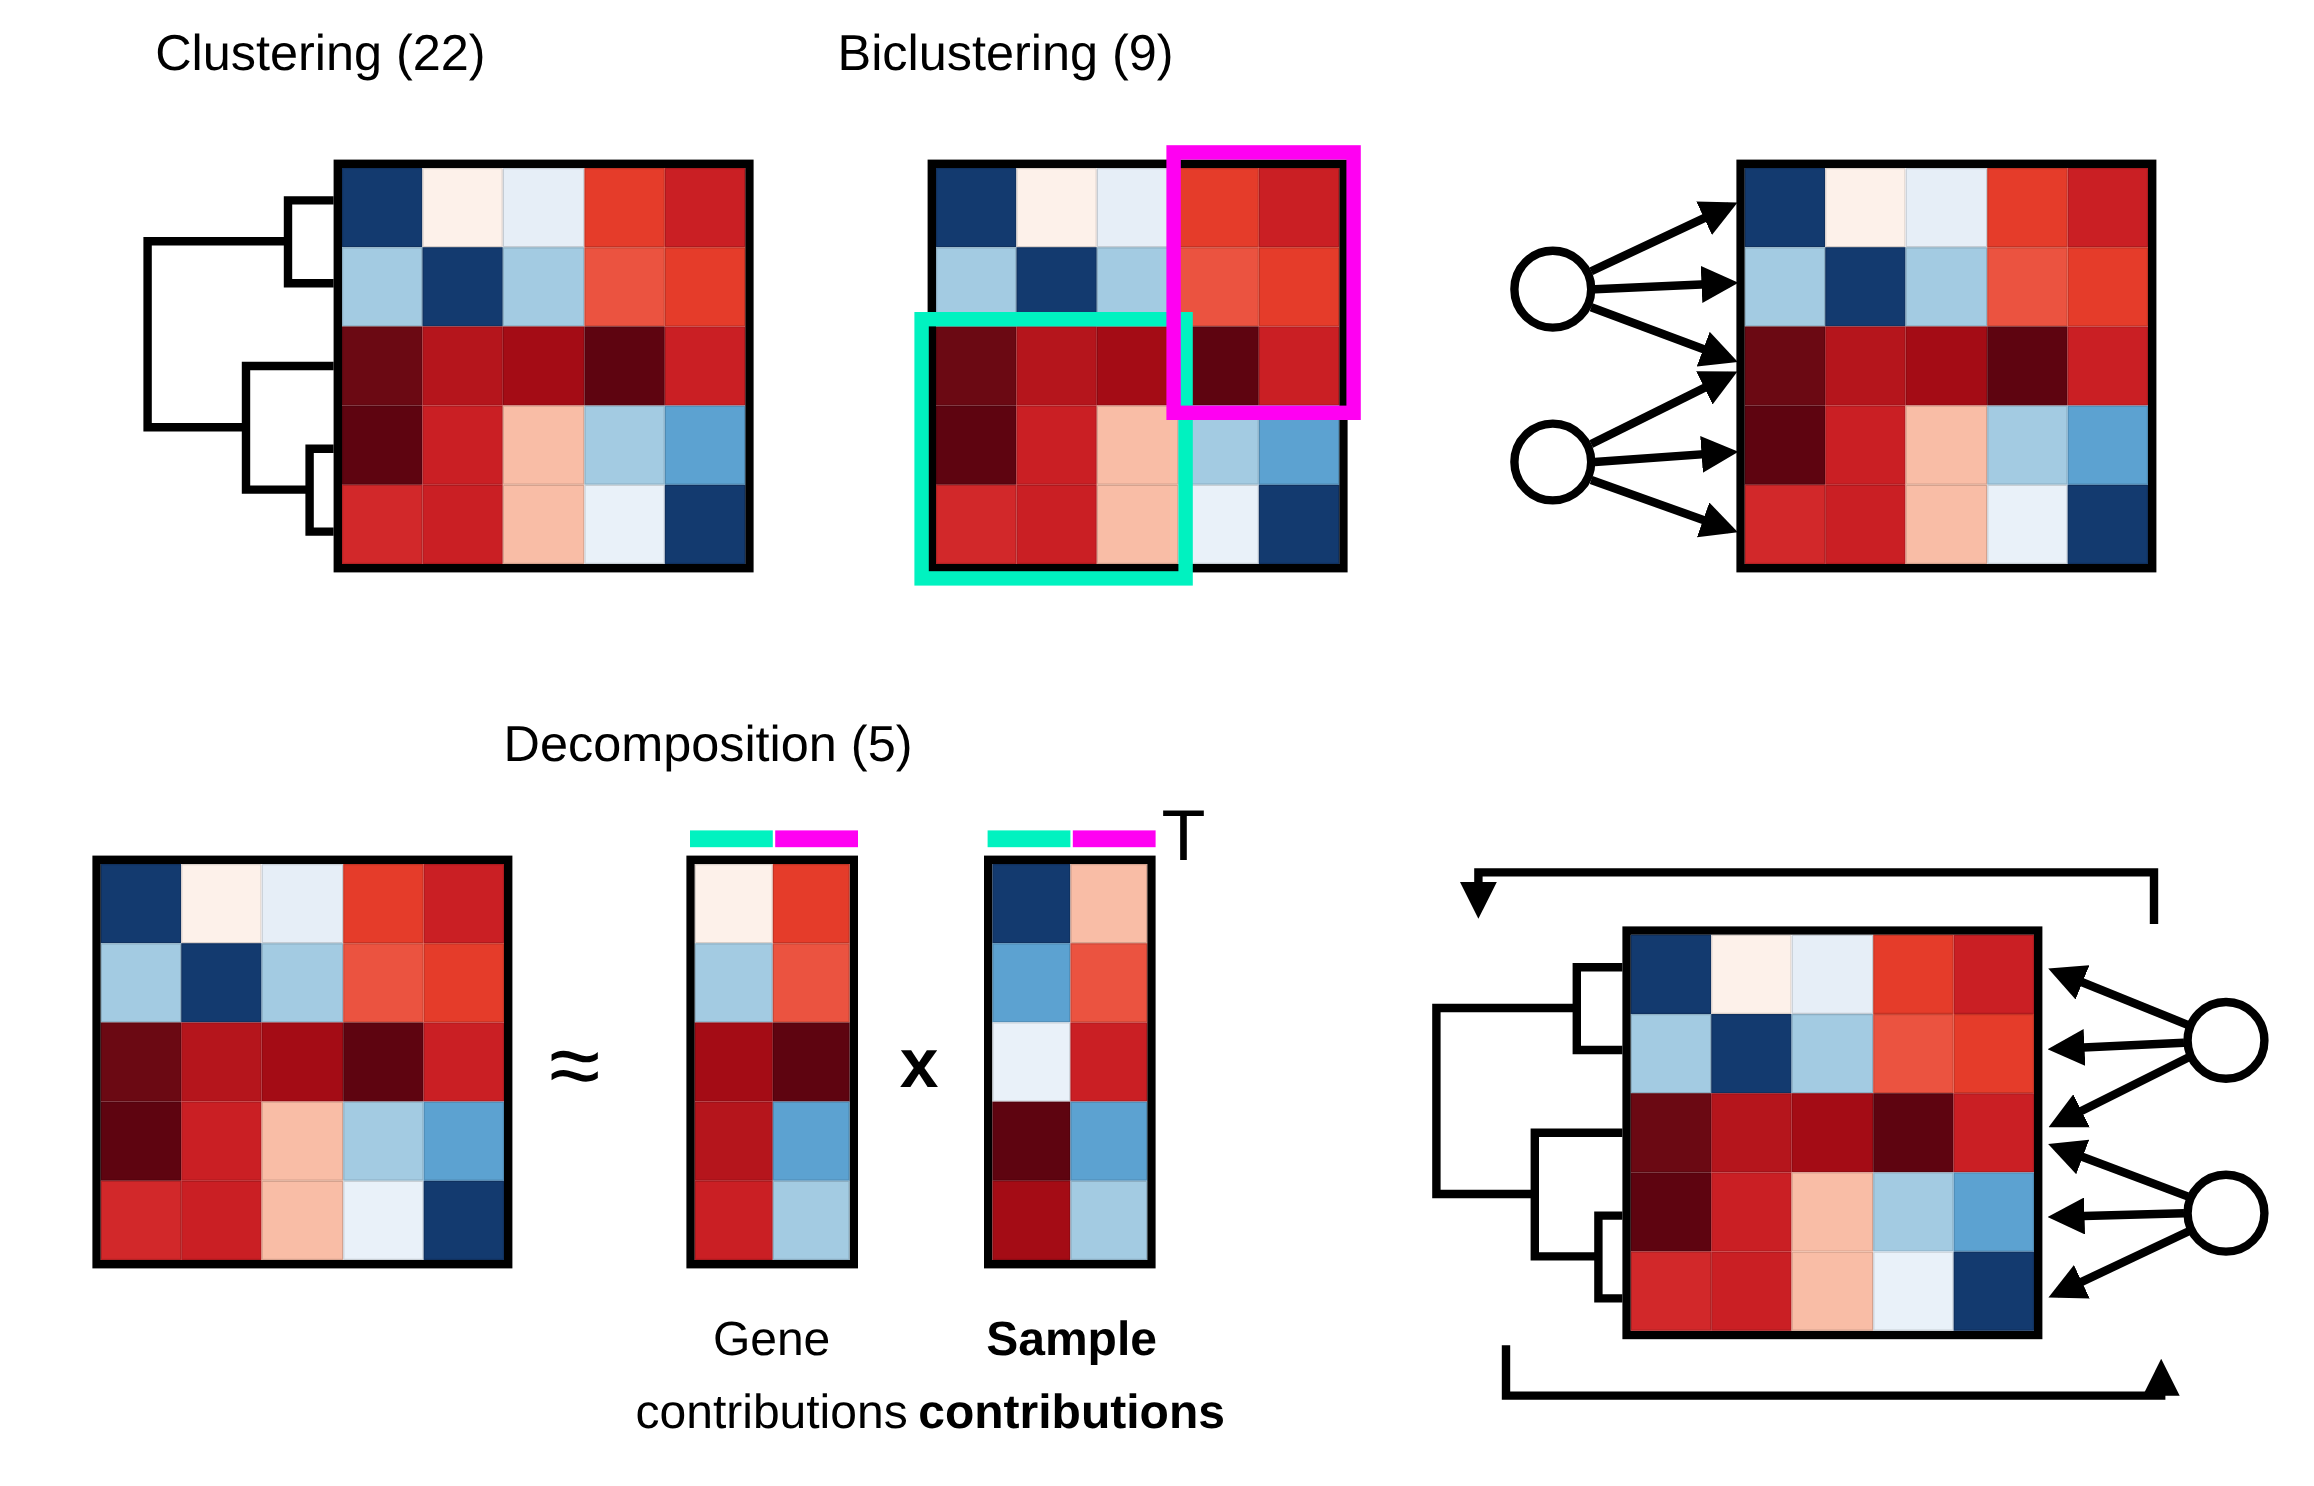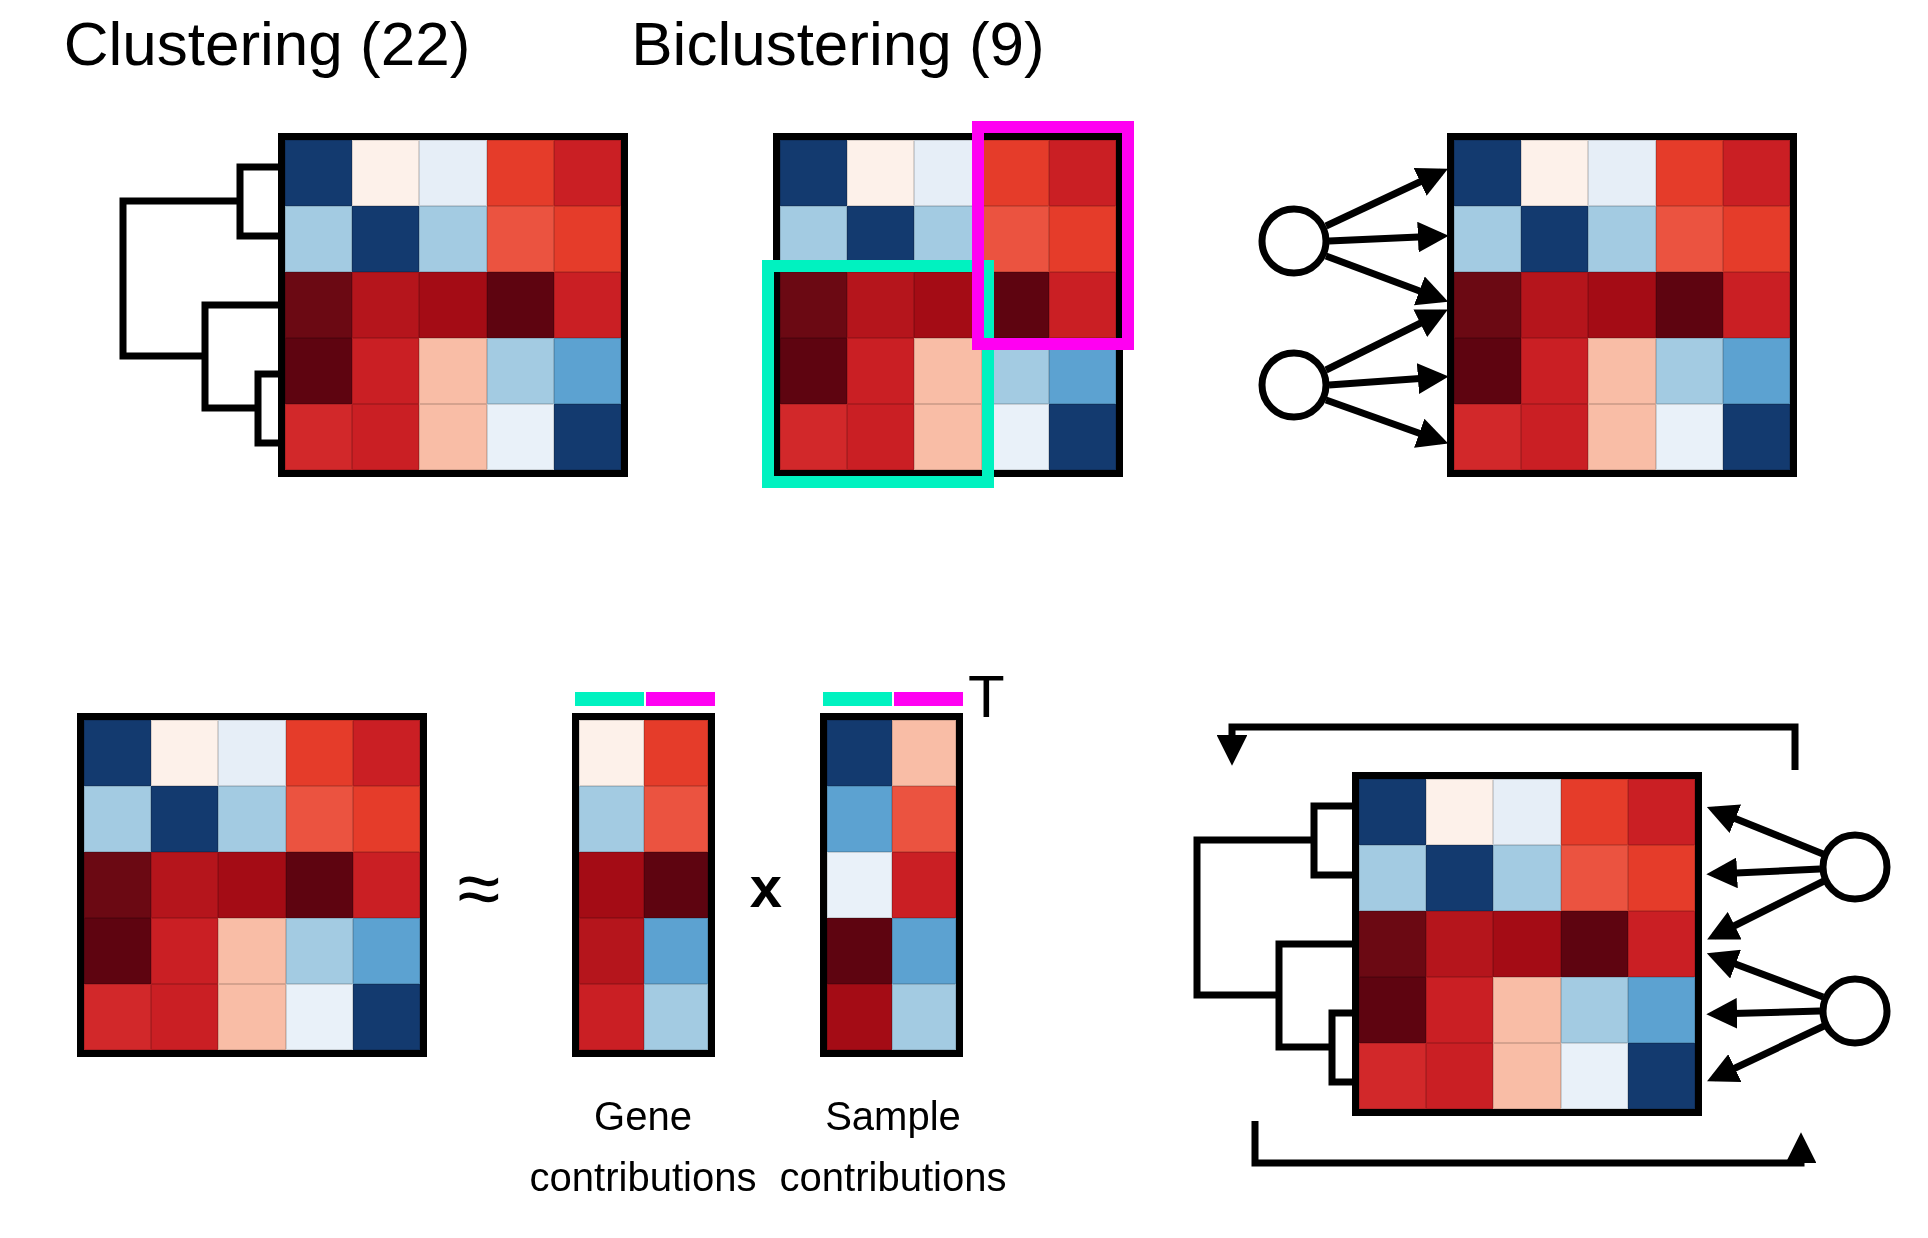--- a/index.html
+++ b/index.html
@@ -1,21 +1,21 @@
 <!DOCTYPE html>
 <html><head>
 <meta charset="utf-8">
 <style>
   html,body{margin:0;padding:0;background:#fff;}
   .canvas{
     position:relative;width:1928px;height:1238px;background:#ffffff;
     font-family:"Liberation Sans",sans-serif;color:#000;overflow:hidden;
   }
   .title{
-    position:absolute;font-size:62px;line-height:72px;white-space:nowrap;
+    position:absolute;font-size:42px;line-height:72px;white-space:nowrap;
     transform:translateX(-50%);text-align:center;letter-spacing:0px;
   }
   .heatmap{
     position:absolute;border:7px solid #000;box-sizing:border-box;
     display:grid;background:#fff;
   }
   .cell{box-shadow:inset 0 0 0 1px rgba(0,0,0,0.14);}
   .sym{position:absolute;transform:translate(-50%,-50%);}
   .approx{font-size:78px;}
   .times{font-size:58px;font-weight:bold;}
@@ -28,20 +28,21 @@
   svg.overlay{position:absolute;left:0;top:0;pointer-events:none;}
   svg .ink{stroke:#000;fill:none;}
 </style>
 </head>
 <body>
 
 <div class="canvas">
 
   <div class="title" style="left:267px;top:8px;">Clustering (22)</div>
   <div class="title" style="left:838px;top:8px;">Biclustering (9)</div>
+  <div class="title" style="left:590px;top:584px;">Decomposition (5)</div>
 
   <div class="heatmap" style="left: 278px; top: 133px; width: 350px; height: 344px; grid-template-columns: repeat(5, 1fr); grid-template-rows: repeat(5, 1fr);">
       <div class="cell" style="background: rgb(19, 58, 111);"></div>
       <div class="cell" style="background: rgb(253, 241, 234);"></div>
       <div class="cell" style="background: rgb(230, 238, 247);"></div>
       <div class="cell" style="background: rgb(229, 60, 42);"></div>
       <div class="cell" style="background: rgb(202, 31, 36);"></div>
       <div class="cell" style="background: rgb(163, 203, 226);"></div>
       <div class="cell" style="background: rgb(19, 58, 111);"></div>
       <div class="cell" style="background: rgb(163, 203, 226);"></div>
@@ -203,21 +204,21 @@
   <div class="bar" style="left: 894px; top: 692px; width: 69px; background: rgb(255, 0, 242);"></div>
 
   <div class="sym approx" style="left:479px;top:888px;">≈</div>
   <div class="sym times" style="left:766px;top:886px;">x</div>
   <div class="transpose" style="left:968px;top:662px;">T</div>
 
   <div class="vec-label" style="left:643px;top:1086px;">
     <div>Gene</div>
     <div>contributions</div>
   </div>
-  <div class="vec-label" style="left:893px;top:1086px;">
+  <div class="vec-label" style="left:893px;top:1086px;font-weight:bold;">
     <div>Sample</div>
     <div>contributions</div>
   </div>
 
   <svg class="overlay" width="1928" height="1238" viewBox="0 0 1928 1238">
     <defs>
       <marker id="ah" viewBox="0 0 10 10" refX="7.5" refY="5" markerWidth="4.4" markerHeight="4.4" orient="auto-start-reverse">
         <path d="M0,0 L10,5 L0,10 z" fill="#000"></path>
       </marker>
     </defs>

